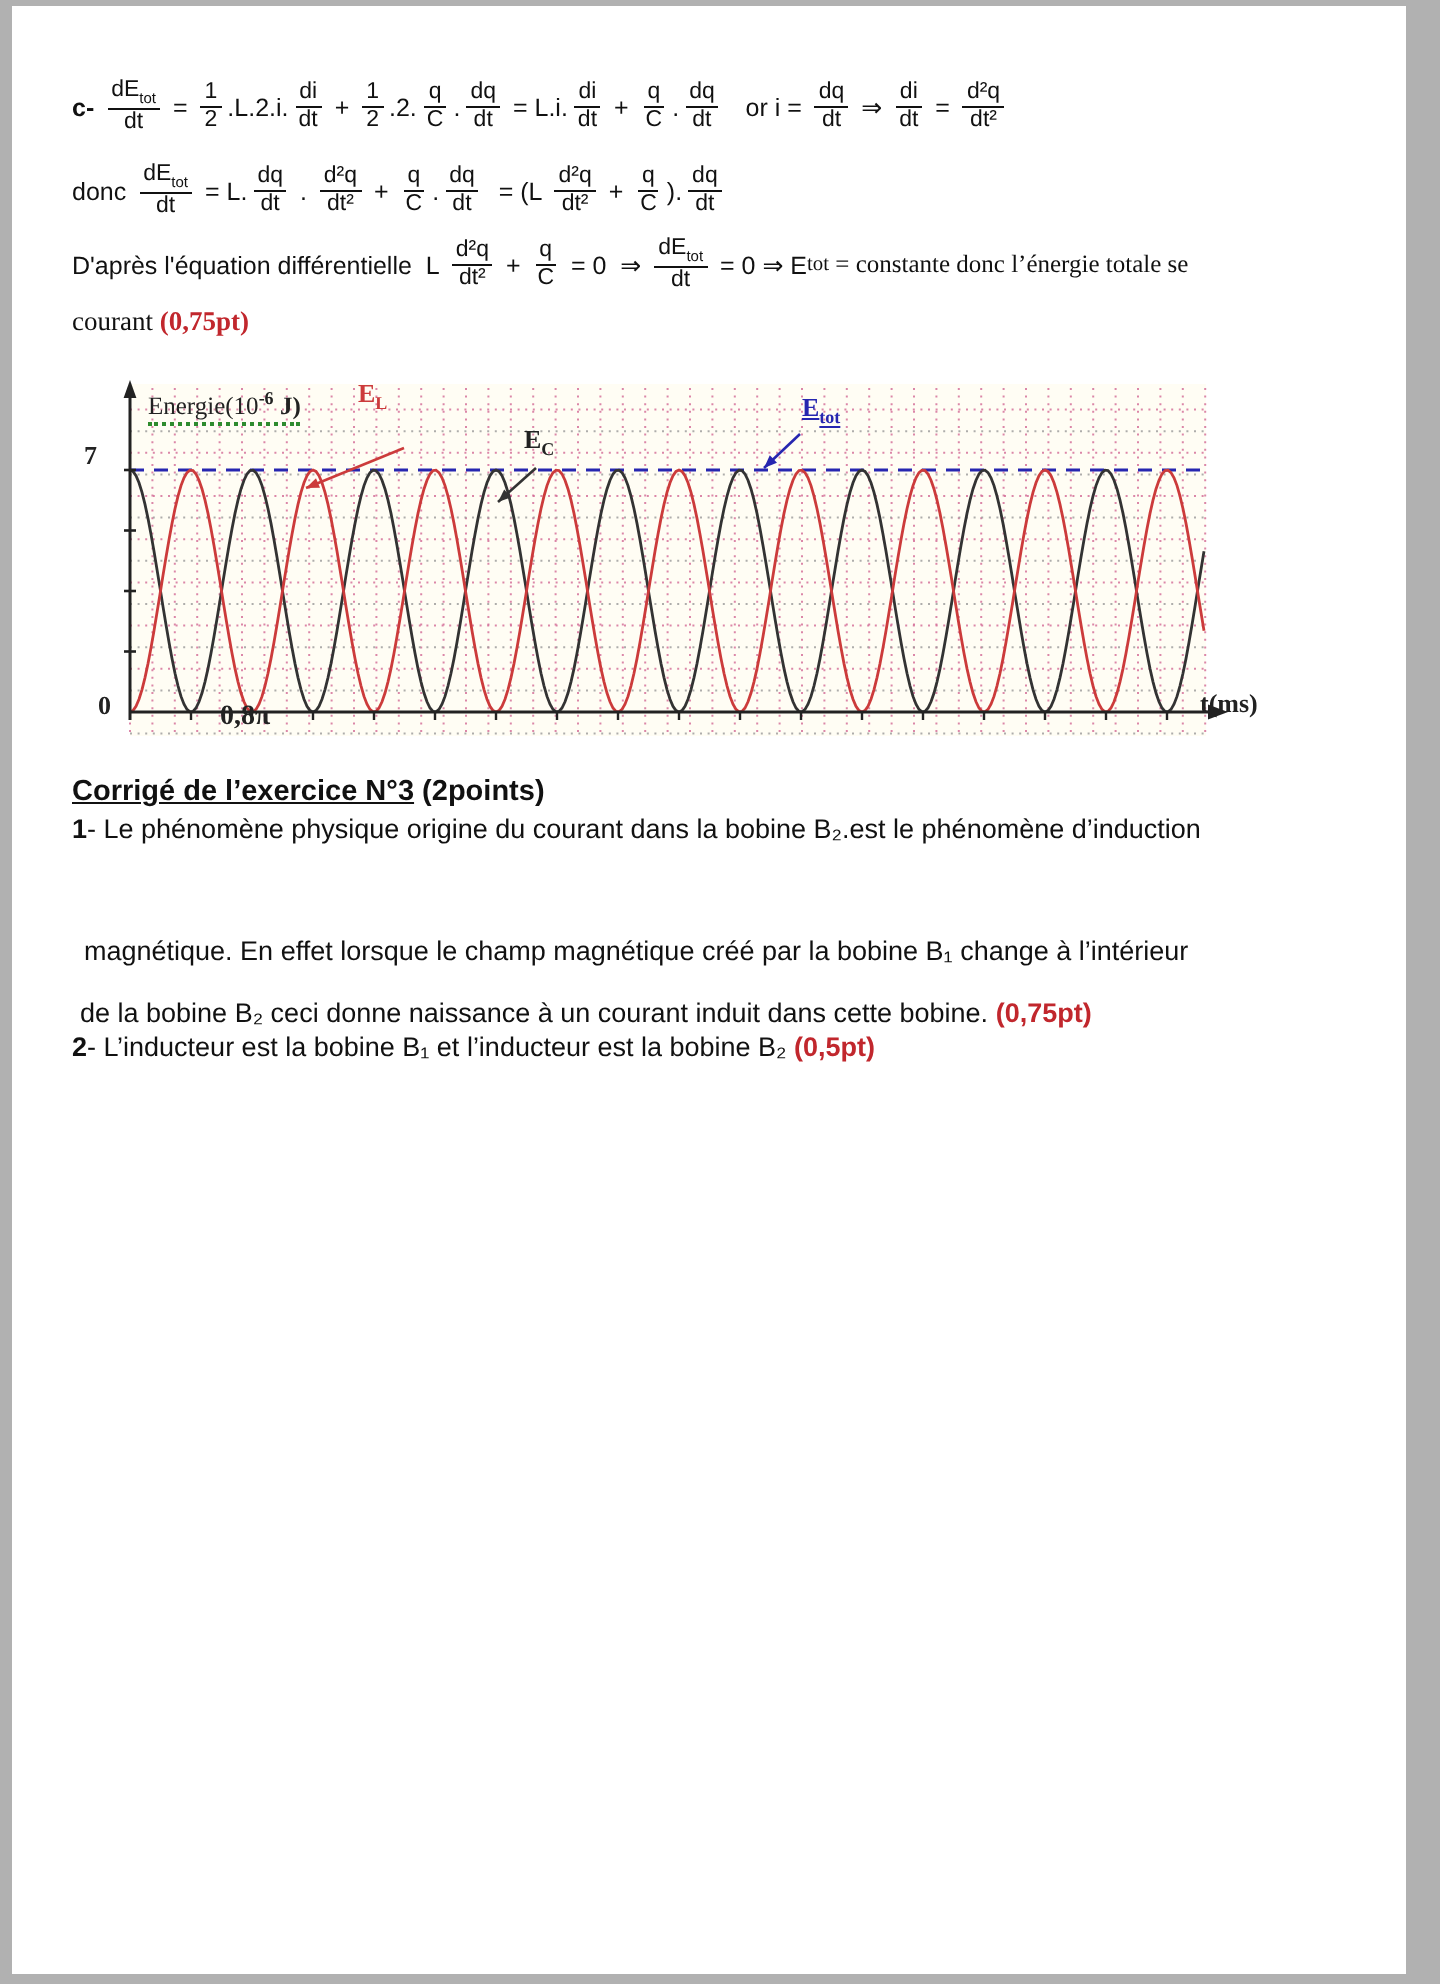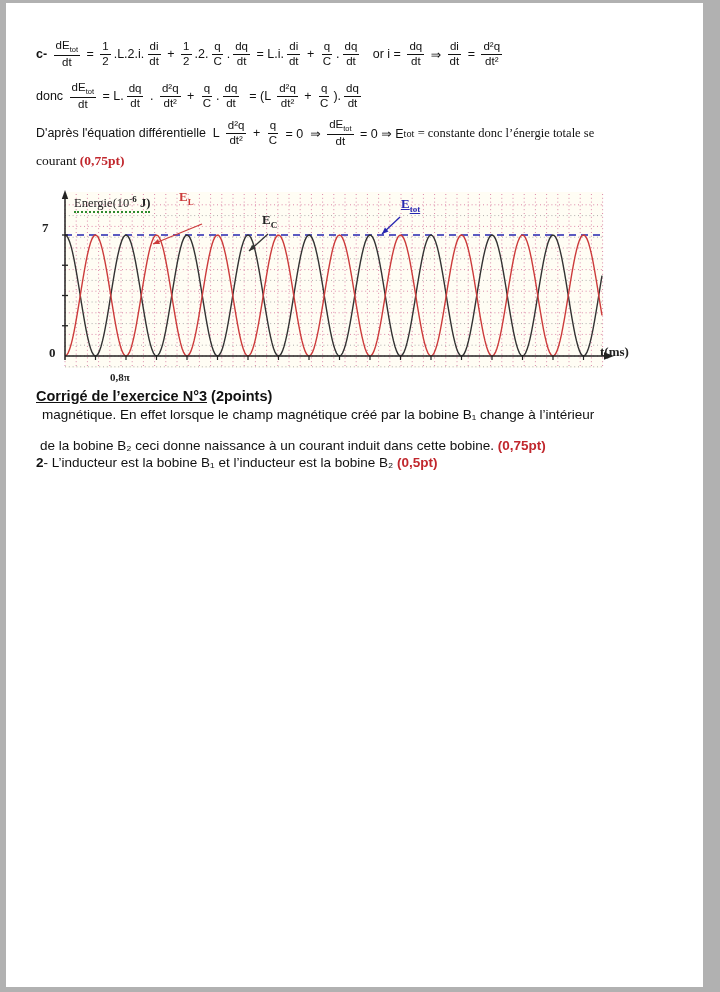--- a/index.html
+++ b/index.html
@@ -145,28 +145,29 @@
           <line x1="162" y1="36" x2="113" y2="56" stroke="#cc3b3b" stroke-width="1.3"></line>
           <polygon points="113,56 118.0,51.1 120.0,55.9" fill="#cc3b3b"></polygon>
           <line x1="228" y1="46" x2="209" y2="63" stroke="#333333" stroke-width="1.3"></line>
           <polygon points="209,63 212.1,56.7 215.6,60.6" fill="#333333"></polygon>
           <line x1="360" y1="29" x2="342" y2="46" stroke="#2626b0" stroke-width="1.3"></line>
           <polygon points="342,46 344.9,39.6 348.5,43.4" fill="#2626b0"></polygon>
         </svg>
       <div class="clabel" style="left:34px;top:7px;font-size:12.5px;border-bottom:2px dotted #2e8b2e;padding-bottom:1px;"><span style="font-weight: normal;">Energie(10</span><sup style="font-weight: bold;">-6</sup><span style="font-weight: bold;"> J)</span></div>
       <div class="clabel" style="left:2px;top:33px;">7</div>
       <div class="clabel" style="left:9px;top:158px;">0</div>
-      <div class="clabel" style="left:70px;top:184px;font-size:11px;">0,8π</div>
+      <div class="clabel" style="left:70px;top:164px;font-size:14px;">0,8π</div>
       <div class="clabel" style="left:560px;top:145px;margin-top:12px;">t(ms)</div>
       <div class="clabel" style="left:139px;top:2px;"><span style="font-weight: bold; color: rgb(204, 59, 59);">E</span><sub style="font-weight: bold; color: rgb(204, 59, 59);">L</sub></div>
       <div class="clabel" style="left:222px;top:25px;"><span style="font-weight: bold; color: rgb(34, 34, 34);">E</span><sub style="font-weight: bold; color: rgb(34, 34, 34);">C</sub></div>
       <div class="clabel" style="left:361px;top:9px;text-align:right;"><span style="font-weight: bold; color: rgb(38, 38, 176); text-decoration: underline;">E</span><sub style="font-weight: bold; color: rgb(38, 38, 176); text-decoration: underline;">tot</sub></div>
     </div>
 
     <div class="corrige">
       <div class="ctitle"><span style="font-weight: bold; text-decoration: underline;">Corrigé de l’exercice N°3</span><span style="font-weight: bold;"> (2points)</span></div>
-      <div class="cline" style="margin-left:6px;"><span>magnétique. En effet lorsque le champ magnétique créé par la bobine B₁ change à l’intérieur</span></div>
+      <div class="cline"><span style="font-weight: bold;">1</span><span>- Le phénomène physique origine du courant dans la bobine B₂.est le phénomène d’induction</span></div>
+      <div class="cline" style="margin-left:6px;margin-top:44px;"><span>magnétique. En effet lorsque le champ magnétique créé par la bobine B₁ change à l’intérieur</span></div>
       <div class="cline" style="margin-left:4px;margin-top:14px;"><span>de la bobine B₂ ceci donne naissance à un courant induit dans cette bobine. </span><span style="font-weight: bold; color: rgb(193, 39, 45);">(0,75pt)</span></div>
       <div class="cline"><span style="font-weight: bold;">2</span><span>- L’inducteur est la bobine B₁ et l’inducteur est la bobine B₂ </span><span style="font-weight: bold; color: rgb(193, 39, 45);">(0,5pt)</span></div>
     </div>
 
   </div>
 </div>
 
 </body></html>

